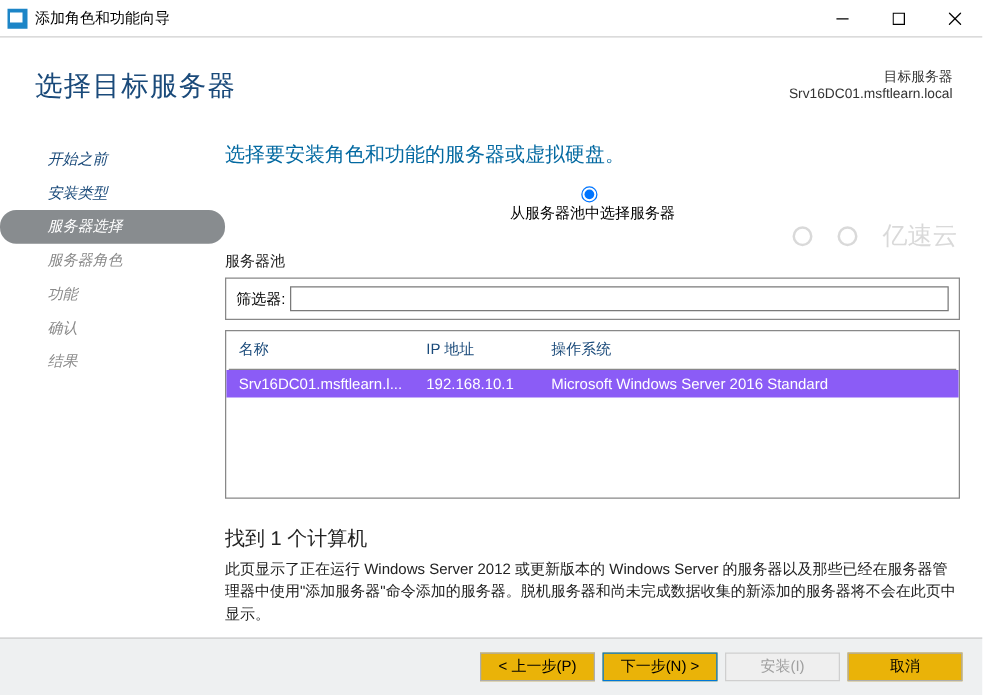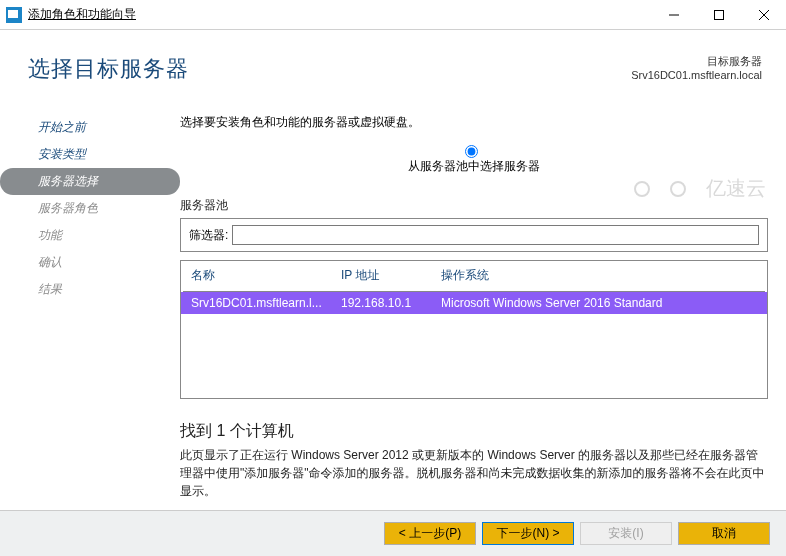--- a/index.html
+++ b/index.html
@@ -25,21 +25,21 @@
       margin-right: 6px;
       position: relative;
     }
     .titlebar .app-icon::after {
       content: "";
       position: absolute;
       left: 2px; top: 3px;
       width: 10px; height: 8px;
       background: #fff;
     }
-    .titlebar .title { font-size: 12px; color: #000; text-decoration: underline; }
+    .titlebar .title { font-size: 12px; color: #000; }
     .win-controls { margin-left: auto; display: flex; }
     .win-btn {
       width: 45px; height: 30px;
       display: flex; align-items: center; justify-content: center;
       cursor: pointer;
     }
     .win-btn svg { stroke: #000; stroke-width: 1; fill: none; }
 
     .header-area {
       display: flex;
@@ -83,21 +83,21 @@
       color: #fff;
       border-radius: 13px;
     }
 
     .content {
       flex: 1;
       padding-right: 18px;
       display: flex;
       flex-direction: column;
     }
-    .instr { font-size: 12px; color: #000000; margin: 6px 0 14px 0; }
+    .instr { font-size: 16px; color: #0369a1; margin: 6px 0 14px 0; }
     .radio-group { margin-bottom: 16px; }
     .radio-row { display: flex; align-items: center; margin-bottom: 6px; font-size: 12px; flex-direction: column; }
     .radio-row input { margin-right: 6px; }
 
     .section-label { font-size: 12px; color: #222; margin-bottom: 4px; }
     .filter-box {
       border: 1px solid #888;
       padding: 6px 8px;
       display: flex;
       align-items: center;

